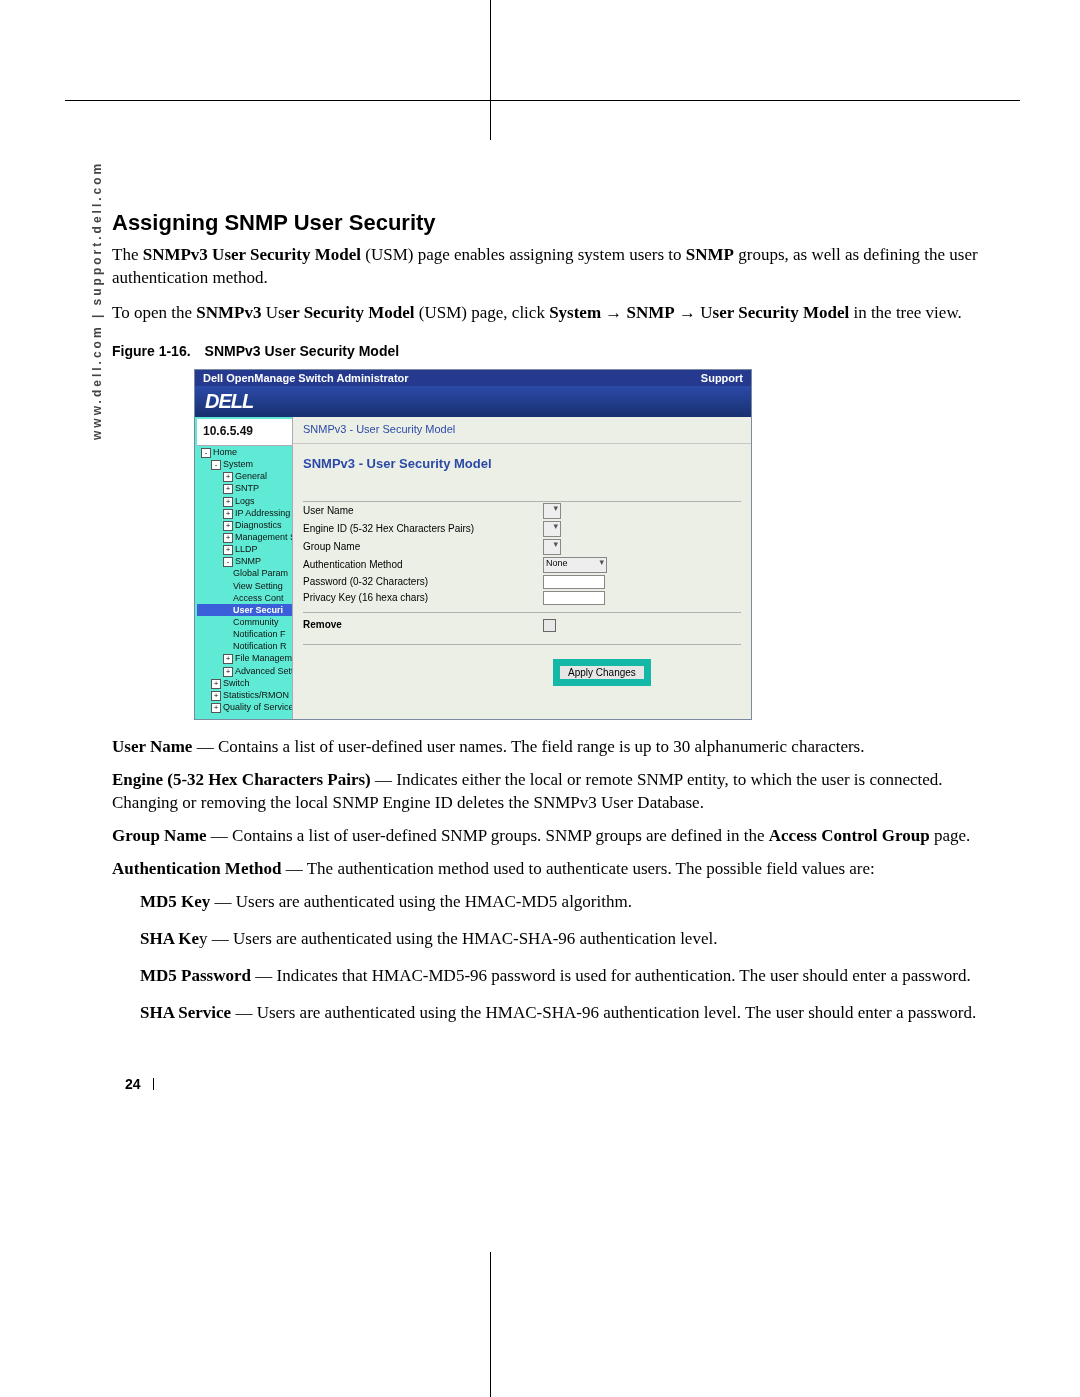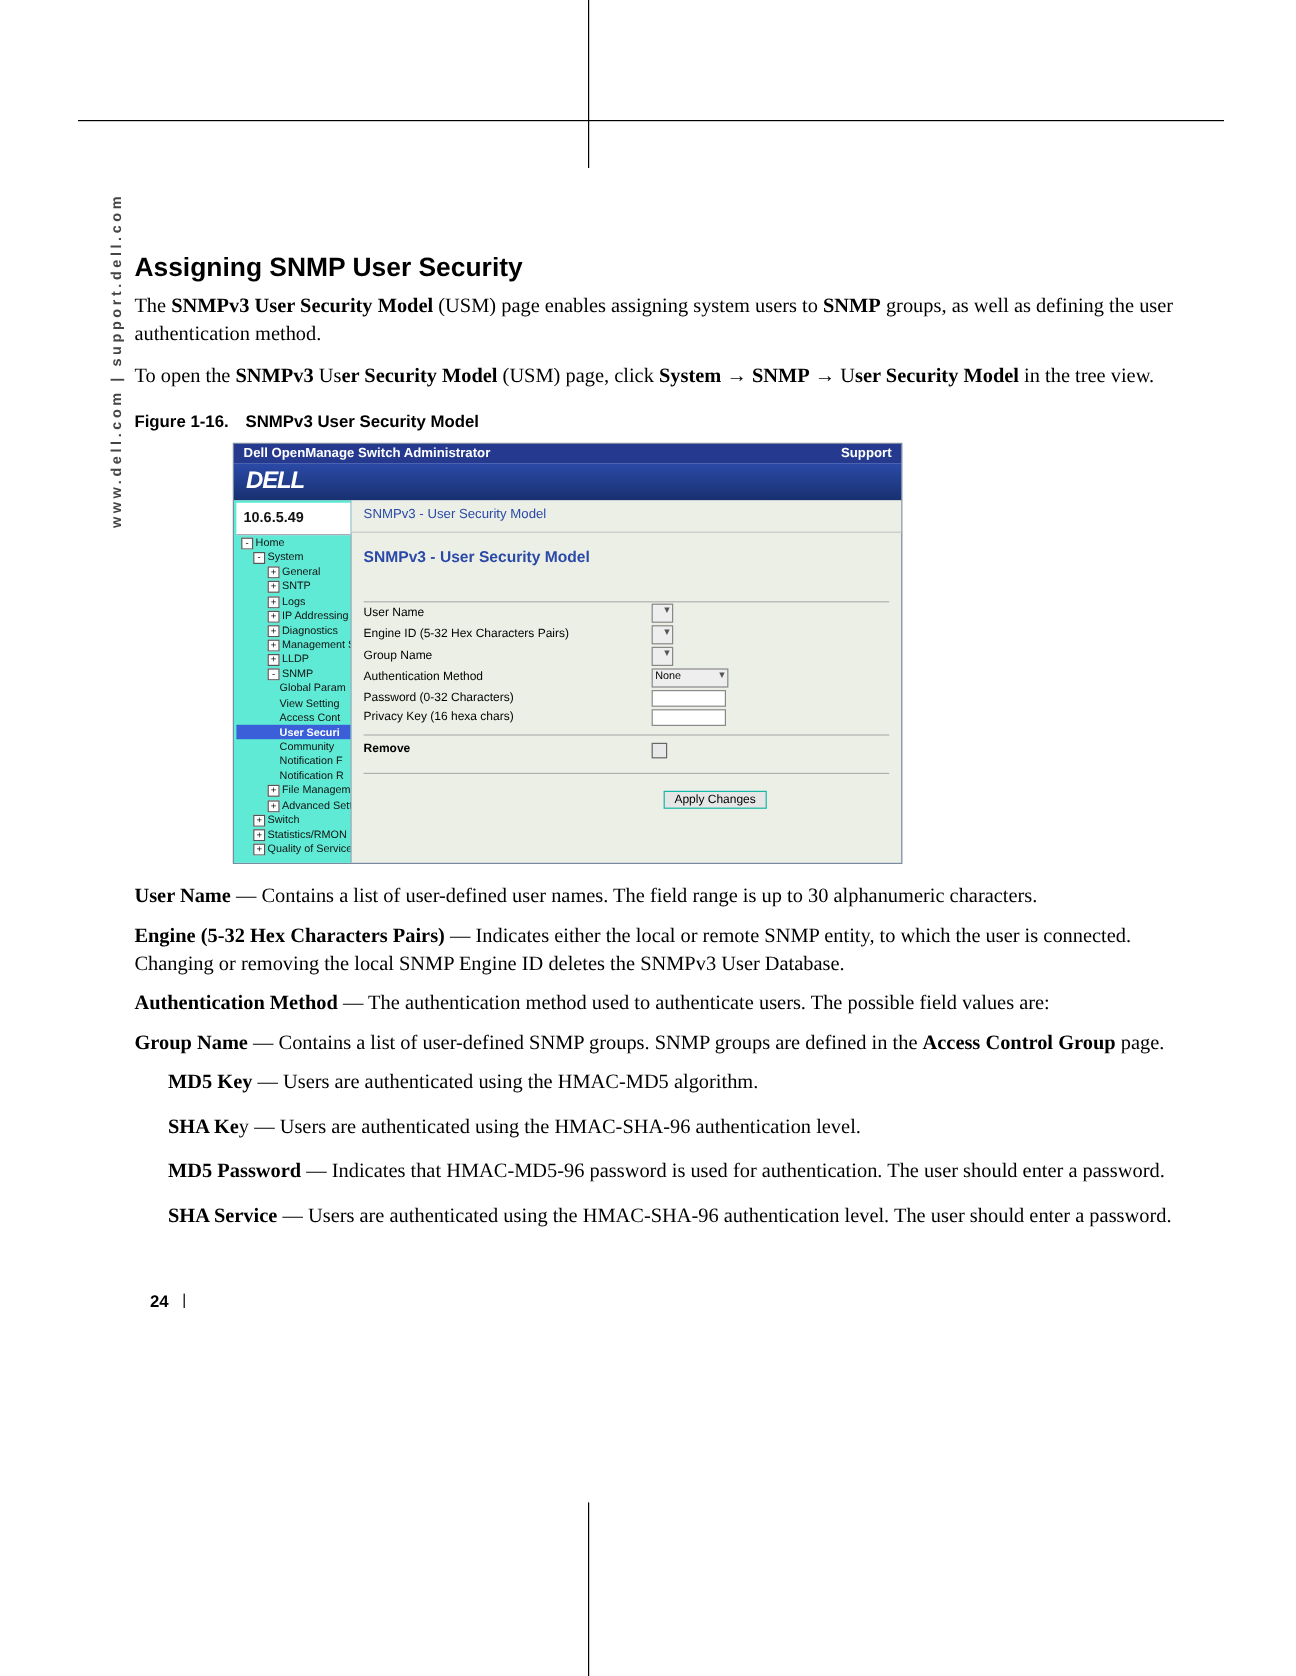--- a/index.html
+++ b/index.html
@@ -162,21 +162,21 @@
   }
   .ss-sep { border-top: 1px solid #b0b0b0; margin: 6px 10px 0 10px; }
   .ss-remove { display:flex; padding: 6px 10px; }
   .ss-remove .lab { width:240px; font-weight: bold; font-size: 10px; }
   .ss-chk { width: 11px; height: 11px; border: 1px solid #666; background: #e8e8e8; display:inline-block; }
   .ss-apply {
     margin: 14px 10px 18px 260px;
   }
   .ss-btn {
     display:inline-block;
-    border: 1px solid #14b8a6;
+    border: 7px solid #14b8a6;
     background: #e6e6e6;
     padding: 1px 8px;
     font-size: 10px;
   }
   .def p.body { margin-bottom: 10px; }
   ul.vals {
     list-style: none;
     padding: 0 0 0 28px;
     margin: 4px 0 0 0;
   }
@@ -292,22 +292,22 @@
           <div class="ss-apply">
             <span class="ss-btn">Apply Changes</span>
           </div>
         </div>
       </div>
     </div>
 
     <div class="def" style="margin-top:16px;">
       <p class="body"><b>User Name</b><span> — Contains a list of user-defined user names. The field range is up to 30 alphanumeric characters.</span></p>
       <p class="body"><b>Engine (5-32 Hex Characters Pairs)</b><span> — Indicates either the local or remote SNMP entity, to which the user is connected. Changing or removing the local SNMP Engine ID deletes the SNMPv3 User Database.</span></p>
+      <p class="body"><b>Group Name</b><span> — Contains a list of user-defined SNMP groups. SNMP groups are defined in the </span><b>Access Control Group</b><span> page.</span></p>
       <p class="body"><b>Authentication Method</b><span> — The authentication method used to authenticate users. The possible field values are:</span></p>
-      <p class="body"><b>Group Name</b><span> — Contains a list of user-defined SNMP groups. SNMP groups are defined in the </span><b>Access Control Group</b><span> page.</span></p>
       <ul class="vals">
         <li><b>MD5 Key</b><span> — Users are authenticated using the HMAC-MD5 algorithm.</span></li>
         <li><b>SHA Ke</b><span>y — Users are authenticated using the HMAC-SHA-96 authentication level.</span></li>
         <li><b>MD5 Password</b><span> — Indicates that HMAC-MD5-96 password is used for authentication. The user should enter a password.</span></li>
         <li><b>SHA Service</b><span> — Users are authenticated using the HMAC-SHA-96 authentication level. The user should enter a password.</span></li>
       </ul>
     </div>
   </div>
 
   <div class="pagenum">

